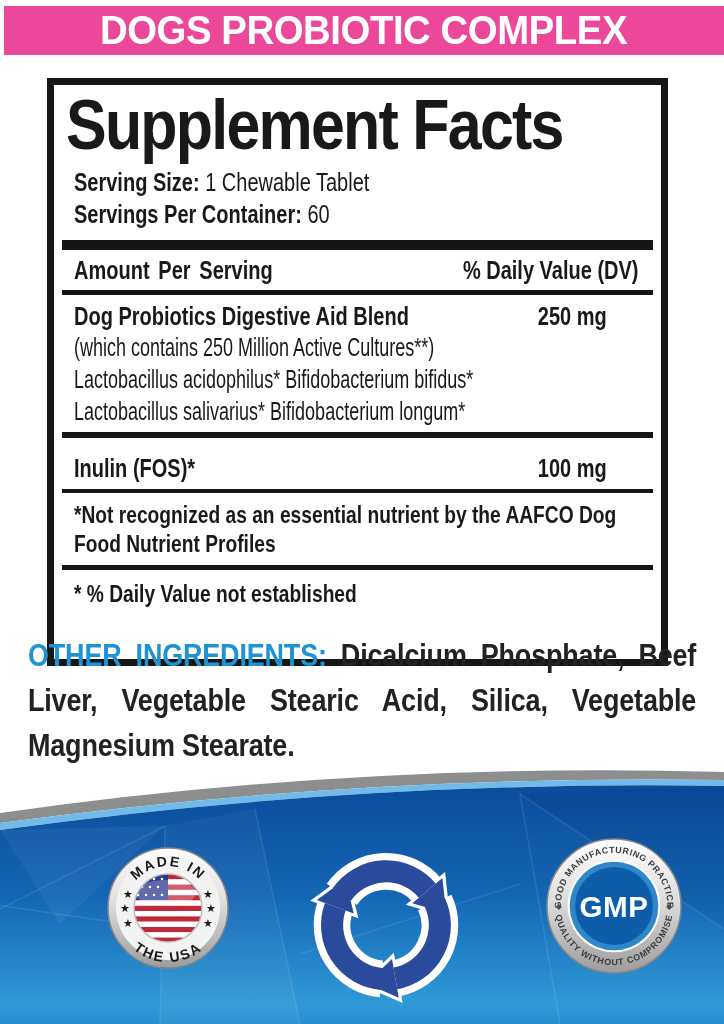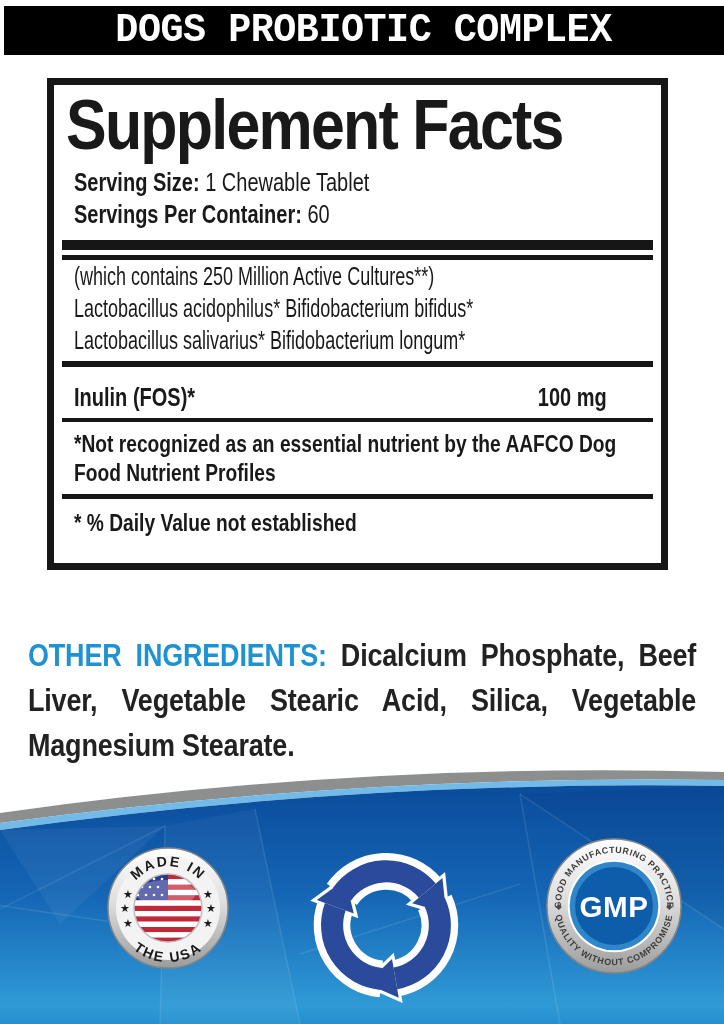--- a/index.html
+++ b/index.html
@@ -1,26 +1,26 @@
 <!DOCTYPE html>
 <html><head>
 <meta charset="utf-8">
 <style>
   html,body{margin:0;padding:0;background:#fff;}
   .page{position:relative;width:724px;height:1024px;background:#fff;overflow:hidden;
         font-family:"Liberation Sans",sans-serif;color:#191919;}
 
   
-  .banner{position:absolute;left:4px;top:6px;right:0;height:49px;background:#000000;
-          display:flex;align-items:center;justify-content:center;font-family:Liberation Mono, monospace;}
+  .banner{position:absolute;left:4px;top:6px;right:0;height:49px;background:#ec4899;
+          display:flex;align-items:center;justify-content:center;}
   .banner .t{color:#fff;font-weight:bold;font-size:40px;letter-spacing:-.5px;
              transform:scaleX(.96);white-space:nowrap;}
 
   
-  .sf-box{position:absolute;left:47px;top:78px;width:621px;height:492px;box-sizing:border-box;
+  .sf-box{position:absolute;left:47px;top:78px;width:621px;height:588px;box-sizing:border-box;
           border:7px solid #161616;background:#fff;padding:0 8px;}
   .cx{transform:scaleX(.80);transform-origin:0 50%;white-space:nowrap;display:block;}
   .sf-title{font-size:70px;font-weight:bold;letter-spacing:-2px;line-height:64px;margin:8px 0 0 4px;
             transform:scaleX(.87);transform-origin:0 50%;white-space:nowrap;}
   .serv{margin:10px 0 0 12px;font-size:25px;line-height:30px;}
   .serv .lbl{font-weight:bold;}
   .bar10{height:10px;background:#161616;margin-top:11px;}
   .hdr{display:flex;justify-content:space-between;margin-top:5px;font-size:25px;font-weight:bold;line-height:30px;}
   .hdr .hl{margin-left:12px;transform:scaleX(.80);transform-origin:0 50%;white-space:nowrap;word-spacing:4px;}
   .hdr .hr{margin-right:14px;transform:scaleX(.80);transform-origin:100% 50%;white-space:nowrap;}
@@ -57,22 +57,30 @@
   </div>
 
   <div class="sf-box">
     <div class="sf-title">Supplement Facts</div>
 
     <div class="serv cx"><span class="lbl">Serving Size:</span><span> 1 Chewable Tablet</span></div>
     <div class="serv cx" style="margin-top:2px;"><span class="lbl">Servings Per Container:</span><span> 60</span></div>
 
     <div class="bar10"></div>
 
+    <div class="hdr">
+      <span class="hl">Amount Per Serving</span>
+      <span class="hr">% Daily Value (DV)</span>
+    </div>
     <div class="rule5"></div>
 
+    <div class="irow">
+      <span class="nm">Dog Probiotics Digestive Aid Blend</span>
+      <span class="amt">250 mg</span>
+    </div>
     <div class="subln">(which contains 250 Million Active Cultures**)</div>
     <div class="subln">Lactobacillus acidophilus* Bifidobacterium bifidus*</div>
     <div class="subln">Lactobacillus salivarius* Bifidobacterium longum*</div>
 
     <div class="rule6"></div>
 
     <div class="irow" style="margin-top:15px;">
       <span class="nm">Inulin (FOS)*</span>
       <span class="amt">100 mg</span>
     </div>

